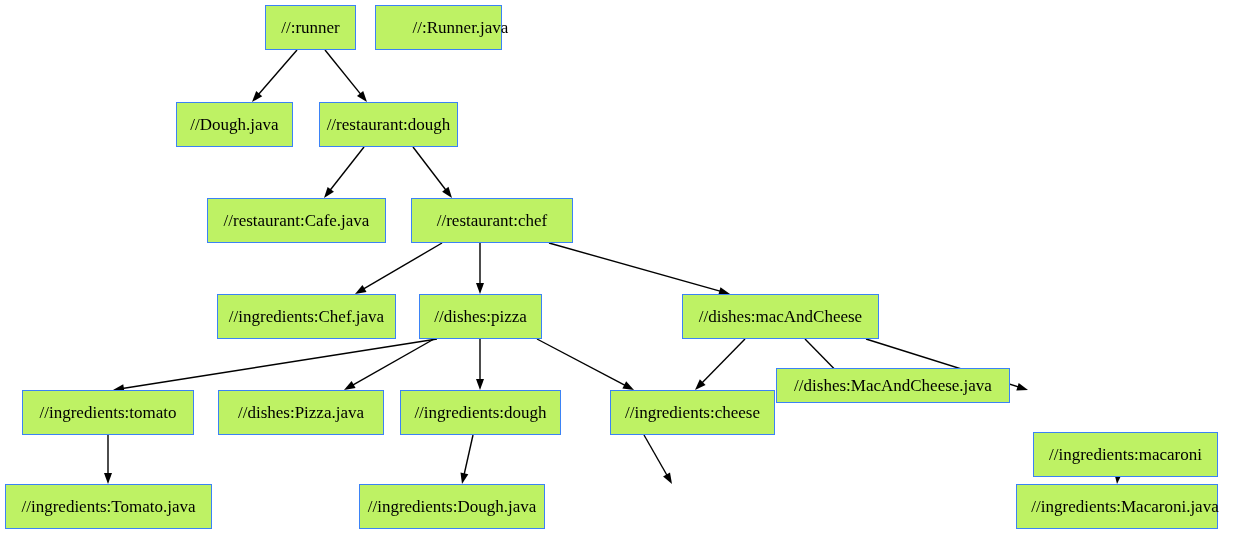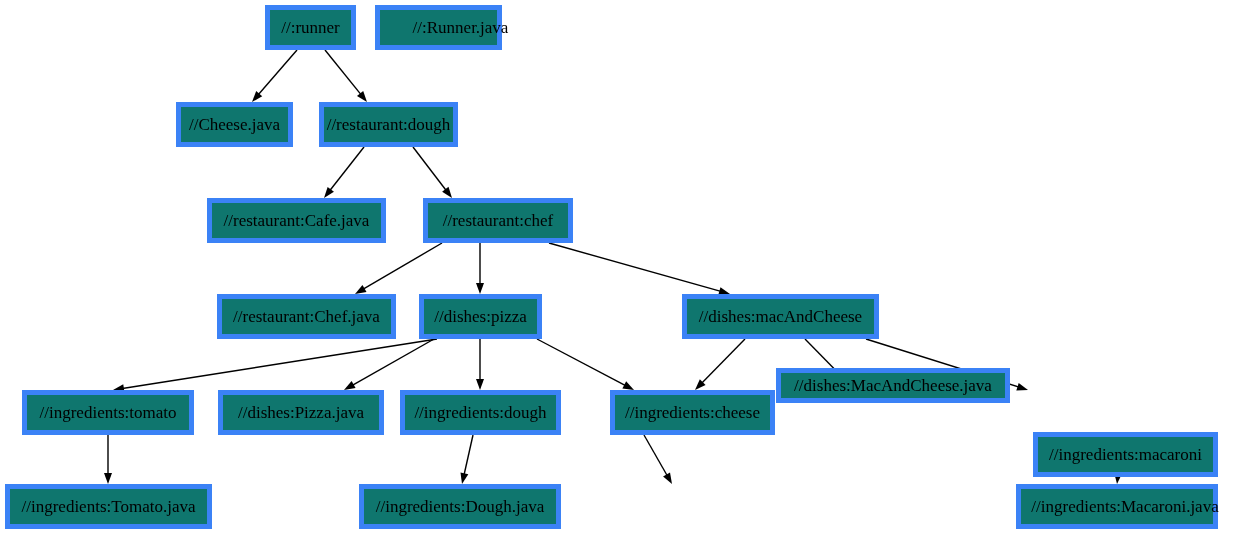--- a/index.html
+++ b/index.html
@@ -27,22 +27,22 @@
   #node-layer {
     position: absolute;
     left: 0;
     top: 0;
     width: 1242px;
     height: 539px;
   }
   .graph-node {
     position: absolute;
     box-sizing: border-box;
-    border: 5px solid #3b82f6;
-    background: #0f766e;
+    border: 1px solid #3b82f6;
+    background: #bef264;
     display: flex;
     align-items: center;
     justify-content: center;
     color: #000000;
     font-size: 17px;
     line-height: 1;
     white-space: nowrap;
     letter-spacing: 0px;
     text-align: center;
   }
@@ -96,33 +96,33 @@
     </svg>
 
   <div id="node-layer">
       <div class="graph-node" style="left: 265px; top: 5px; width: 91px; height: 45px;">
         <span class="node-label">//:runner</span>
       </div>
       <div class="graph-node" style="left: 375px; top: 5px; width: 127px; height: 45px; padding-left: 44px;">
         <span class="node-label">//:Runner.java</span>
       </div>
       <div class="graph-node" style="left: 176px; top: 102px; width: 117px; height: 45px;">
-        <span class="node-label">//Cheese.java</span>
+        <span class="node-label">//Dough.java</span>
       </div>
       <div class="graph-node" style="left: 319px; top: 102px; width: 139px; height: 45px;">
         <span class="node-label">//restaurant:dough</span>
       </div>
       <div class="graph-node" style="left: 207px; top: 198px; width: 179px; height: 45px;">
         <span class="node-label">//restaurant:Cafe.java</span>
       </div>
-      <div class="graph-node" style="left: 423px; top: 198px; width: 150px; height: 45px;">
+      <div class="graph-node" style="left: 411px; top: 198px; width: 162px; height: 45px;">
         <span class="node-label">//restaurant:chef</span>
       </div>
       <div class="graph-node" style="left: 217px; top: 294px; width: 179px; height: 45px;">
-        <span class="node-label">//restaurant:Chef.java</span>
+        <span class="node-label">//ingredients:Chef.java</span>
       </div>
       <div class="graph-node" style="left: 419px; top: 294px; width: 123px; height: 45px;">
         <span class="node-label">//dishes:pizza</span>
       </div>
       <div class="graph-node" style="left: 682px; top: 294px; width: 197px; height: 45px;">
         <span class="node-label">//dishes:macAndCheese</span>
       </div>
       <div class="graph-node" style="left: 22px; top: 390px; width: 172px; height: 45px;">
         <span class="node-label">//ingredients:tomato</span>
       </div>
@@ -137,21 +137,21 @@
       </div>
       <div class="graph-node" style="left: 776px; top: 368px; width: 234px; height: 35px;">
         <span class="node-label">//dishes:MacAndCheese.java</span>
       </div>
       <div class="graph-node" style="left: 1033px; top: 390px; width: 185px; height: 45px; margin-top: 42px;">
         <span class="node-label">//ingredients:macaroni</span>
       </div>
       <div class="graph-node" style="left: 5px; top: 484px; width: 207px; height: 45px;">
         <span class="node-label">//ingredients:Tomato.java</span>
       </div>
-      <div class="graph-node" style="left: 359px; top: 484px; width: 202px; height: 45px;">
+      <div class="graph-node" style="left: 359px; top: 484px; width: 186px; height: 45px;">
         <span class="node-label">//ingredients:Dough.java</span>
       </div>
       <div class="graph-node" style="left: 1016px; top: 484px; width: 202px; height: 45px; padding-left: 16px;">
         <span class="node-label">//ingredients:Macaroni.java</span>
       </div>
     </div>
 
 </div>
 
 </body></html>

